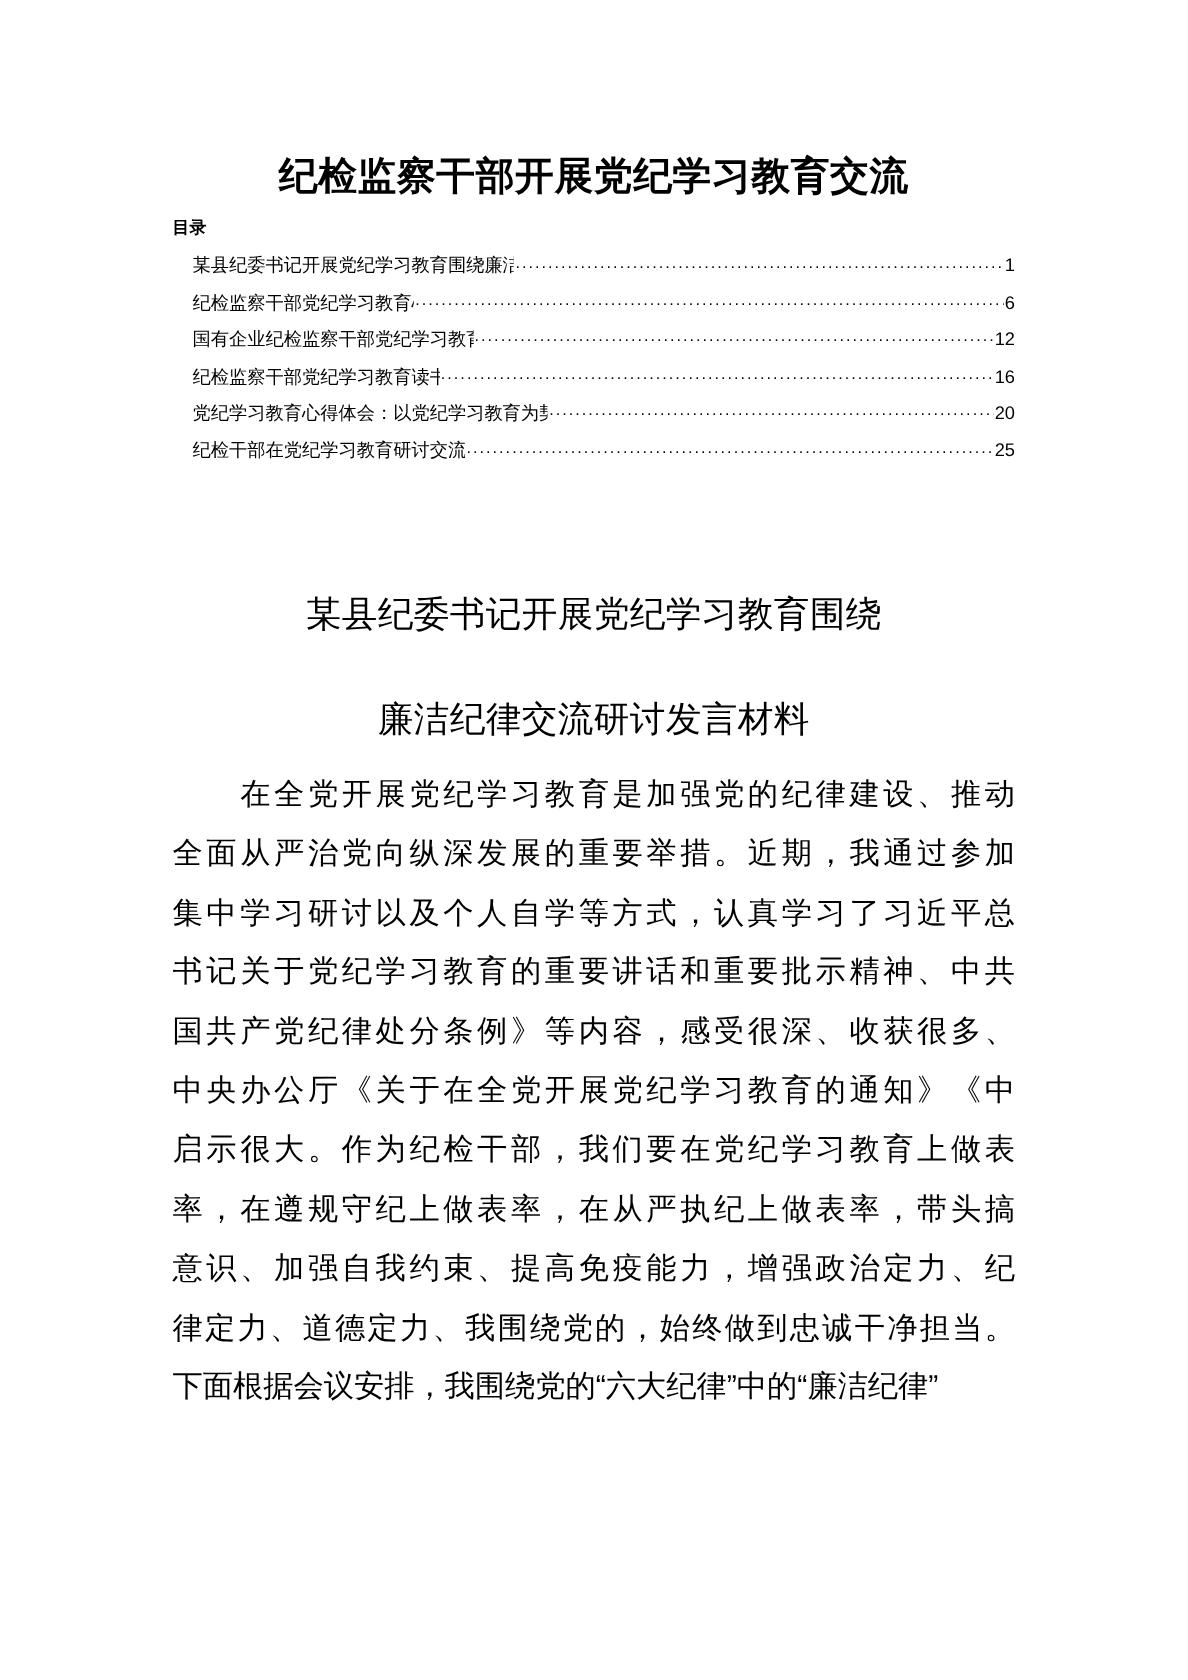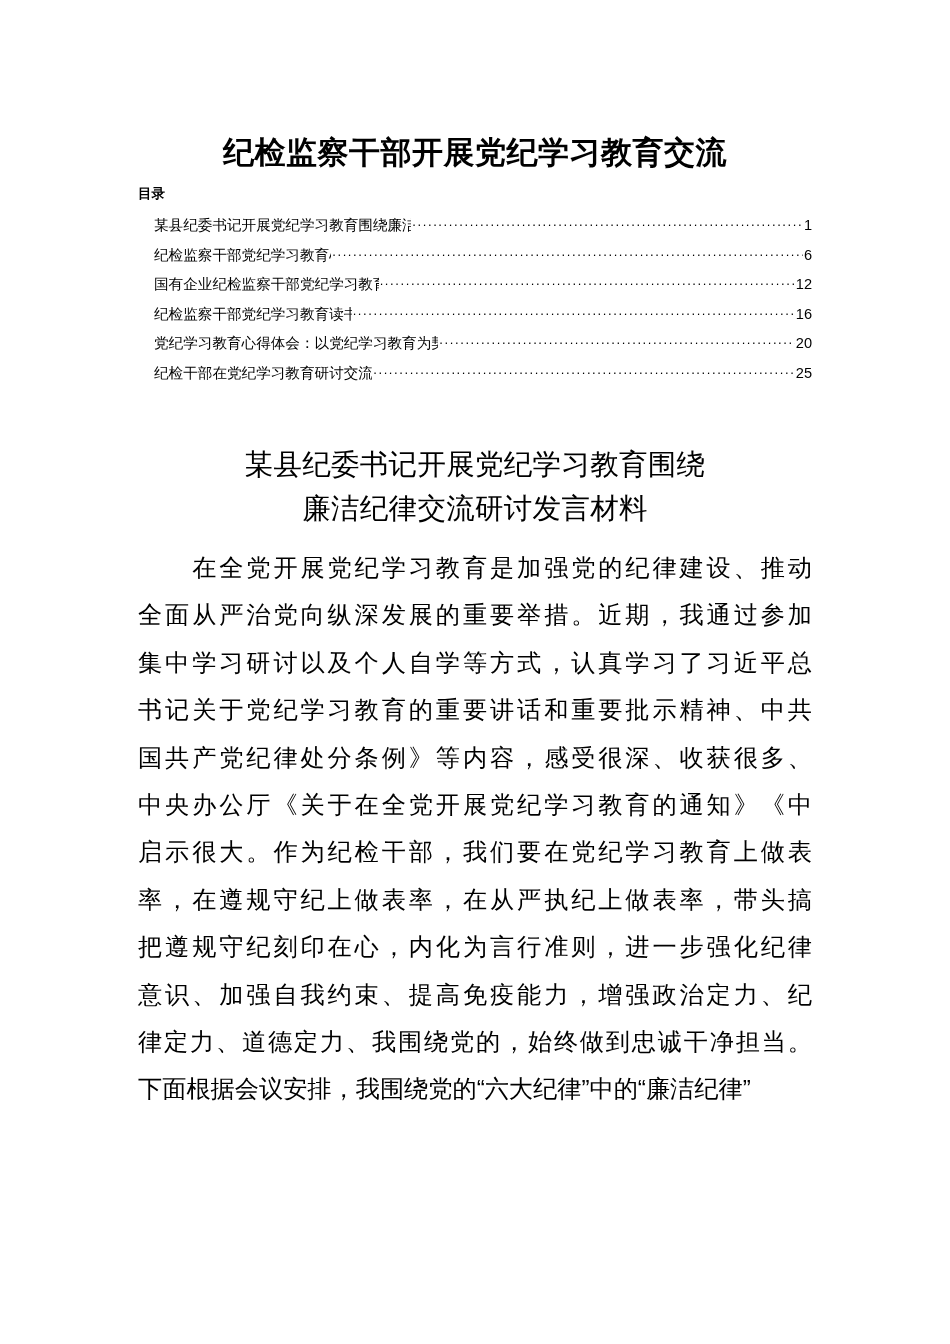--- a/index.html
+++ b/index.html
@@ -12,21 +12,21 @@
     height: 1344px;
     font-family: "Liberation Sans", "DejaVu Sans", sans-serif;
     color: #000000;
     overflow: hidden;
   }
   .page {
     position: relative;
     width: 950px;
     height: 1164px;
     box-sizing: border-box;
-    padding: 12px 138px;
+    padding: 0 138px;
   }
 
   
   .doc-title {
     margin: 0;
     padding-top: 118px;
     font-size: 31px;
     font-weight: bold;
     line-height: 46px;
     text-align: center;
@@ -78,21 +78,21 @@
   
   .section-heading {
     margin: 0;
     padding-top: 56px;
     font-size: 28.5px;
     font-weight: normal;
     line-height: 44px;
     text-align: center;
     letter-spacing: 0.3px;
   }
-  .section-heading .hline { display: block; }
+  .section-heading .hline { display: block; margin-top: 40px; }
 
   
   .body-block {
     margin: 0;
     padding-top: 14px;
   }
   .body-line {
     font-size: 24.2px;
     line-height: 47.4px;
     text-align: justify;
@@ -161,19 +161,18 @@
 
   <div class="body-block">
     <div class="body-line j">　　在全党开展党纪学习教育是加强党的纪律建设、推动</div>
     <div class="body-line j">全面从严治党向纵深发展的重要举措。近期，我通过参加</div>
     <div class="body-line j">集中学习研讨以及个人自学等方式，认真学习了习近平总</div>
     <div class="body-line j">书记关于党纪学习教育的重要讲话和重要批示精神、中共</div>
     <div class="body-line j">国共产党纪律处分条例》等内容，感受很深、收获很多、</div>
     <div class="body-line j">中央办公厅《关于在全党开展党纪学习教育的通知》《中</div>
     <div class="body-line j">启示很大。作为纪检干部，我们要在党纪学习教育上做表</div>
     <div class="body-line j">率，在遵规守纪上做表率，在从严执纪上做表率，带头搞</div>
-    <div class="body-line j">把遵规守纪刻印在心，内化为言行准则，进一步强化纪律</div>
     <div class="body-line j">意识、加强自我约束、提高免疫能力，增强政治定力、纪</div>
     <div class="body-line j">律定力、道德定力、我围绕党的，始终做到忠诚干净担当。</div>
     <div class="body-line last">下面根据会议安排，我围绕党的“六大纪律”中的“廉洁纪律”</div>
   </div>
 
 </div>
 
 </body></html>

